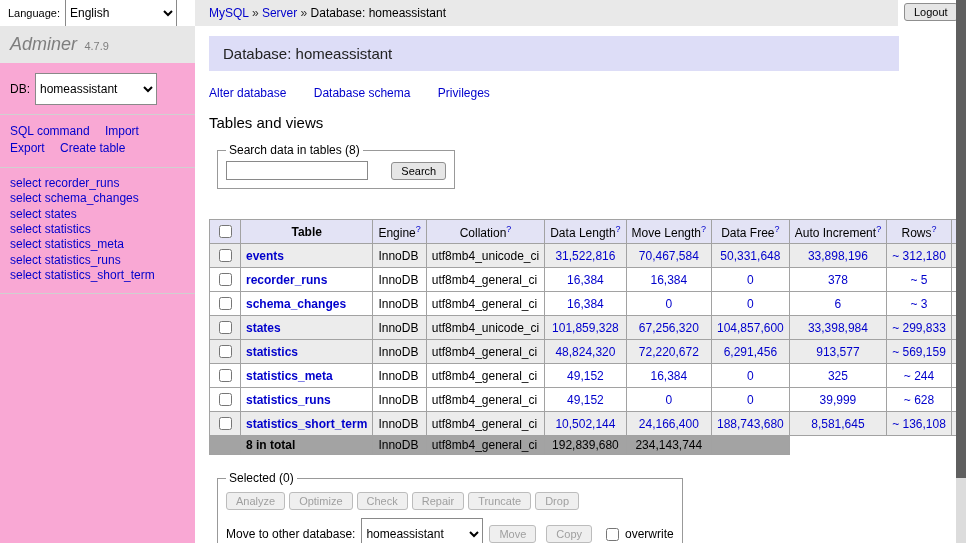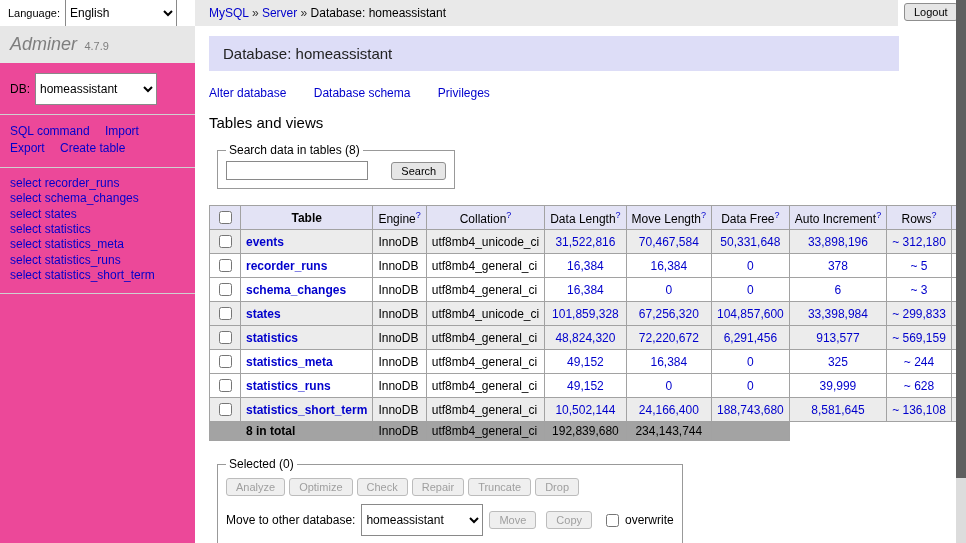--- a/index.html
+++ b/index.html
@@ -13,21 +13,21 @@
 
   
   .topbar { display: flex; height: 26px; align-items: stretch; margin-right: 10px; }
   .lang-area { width: 195px; padding: 4px 8px; background: #fff; font-size: 11px; display: flex; align-items: center; gap: 5px; }
   .lang-area select { width: 112px; }
   .breadcrumb { flex: 1; background: #e9e9e9; padding: 5px 14px; font-size: 12px; line-height: 16px; white-space: nowrap; overflow: hidden; }
   .breadcrumb .sep { color: #333; }
   .logout-area { width: 58px; background: #fff; padding: 3px 4px 0 6px; text-align: right; }
 
   
-  .sidebar { position: absolute; left: 0; top: 26px; bottom: 0; width: 195px; background: #ec4899; overflow: hidden; }
+  .sidebar { position: absolute; left: 0; top: 26px; bottom: 0; width: 195px; background: #f9a8d4; overflow: hidden; }
   .brand { background: #e7e7e7; padding: 8px 10px; }
   .brand-name { font-style: italic; font-size: 18px; color: #7e7e7e; }
   .brand-version { font-size: 11px; color: #7e7e7e; margin-left: 4px; }
   .db-row { padding: 10px 10px 9px; border-bottom: 1px solid #d0d0d0; display: flex; align-items: center; gap: 5px; }
   .db-row select { width: 122px; }
   .side-links { padding: 8px 10px 9px; border-bottom: 1px solid #d0d0d0; line-height: 1.45; }
   .side-links a { margin-right: 12px; white-space: nowrap; }
   .table-links { list-style: none; margin: 0; padding: 8px 10px 10px; border-bottom: 1px solid #d0d0d0; }
   .table-links li { line-height: 1.28; }
 
@@ -41,21 +41,21 @@
   
   fieldset { display: inline-block; border: 1px solid #999; margin: 0 0 14px 8px; padding: 4px 8px 8px; vertical-align: top; }
   legend { font-size: 12px; padding: 0 3px; }
   input[type="text"] { border: 1px solid #898989; height: 19px; width: 142px; padding: 1px 4px; font: 12px "Liberation Sans", sans-serif; }
   select { border: 1px solid #898989; height: 32px; background: #fff; font: 12px "Liberation Sans", sans-serif; }
   button { font: 11px "Liberation Sans", sans-serif; background: #e6e6e6; border: 1px solid #8f8f8f; border-radius: 3px; padding: 2px 9px; color: #000; margin-right: 4px; cursor: pointer; }
   button:disabled { color: #9f9f9f; background: #efefef; border-color: #bcbcbc; }
   .search-fieldset button { margin-left: 20px; margin-right: 0; }
 
   
-  table.data { border-collapse: collapse; margin: 2px 0 16px; }
+  table.data { border-collapse: collapse; margin: 16px 0 16px; }
   table.data th, table.data td { border: 1px solid #a2a2a2; padding: 2px 5px; font-size: 12px; height: 17px; white-space: nowrap; }
   table.data th { background: #e3e3f5; font-weight: normal; text-align: center; }
   table.data th.name-col { font-weight: bold; }
   th sup a, td sup a { font-size: 9px; color: #0000cc; }
   td.cb-col, th.cb-col { width: 22px; text-align: center; padding: 1px 3px; }
   td.name-cell a { font-weight: bold; }
   td.num { text-align: center; }
   tbody.striped tr:nth-child(4n+1), tbody.striped tr:nth-child(4n) { background: #ececec; }
   tr.total-row td { background: #a3a3a3; }
   td.total-label { font-weight: bold; }

